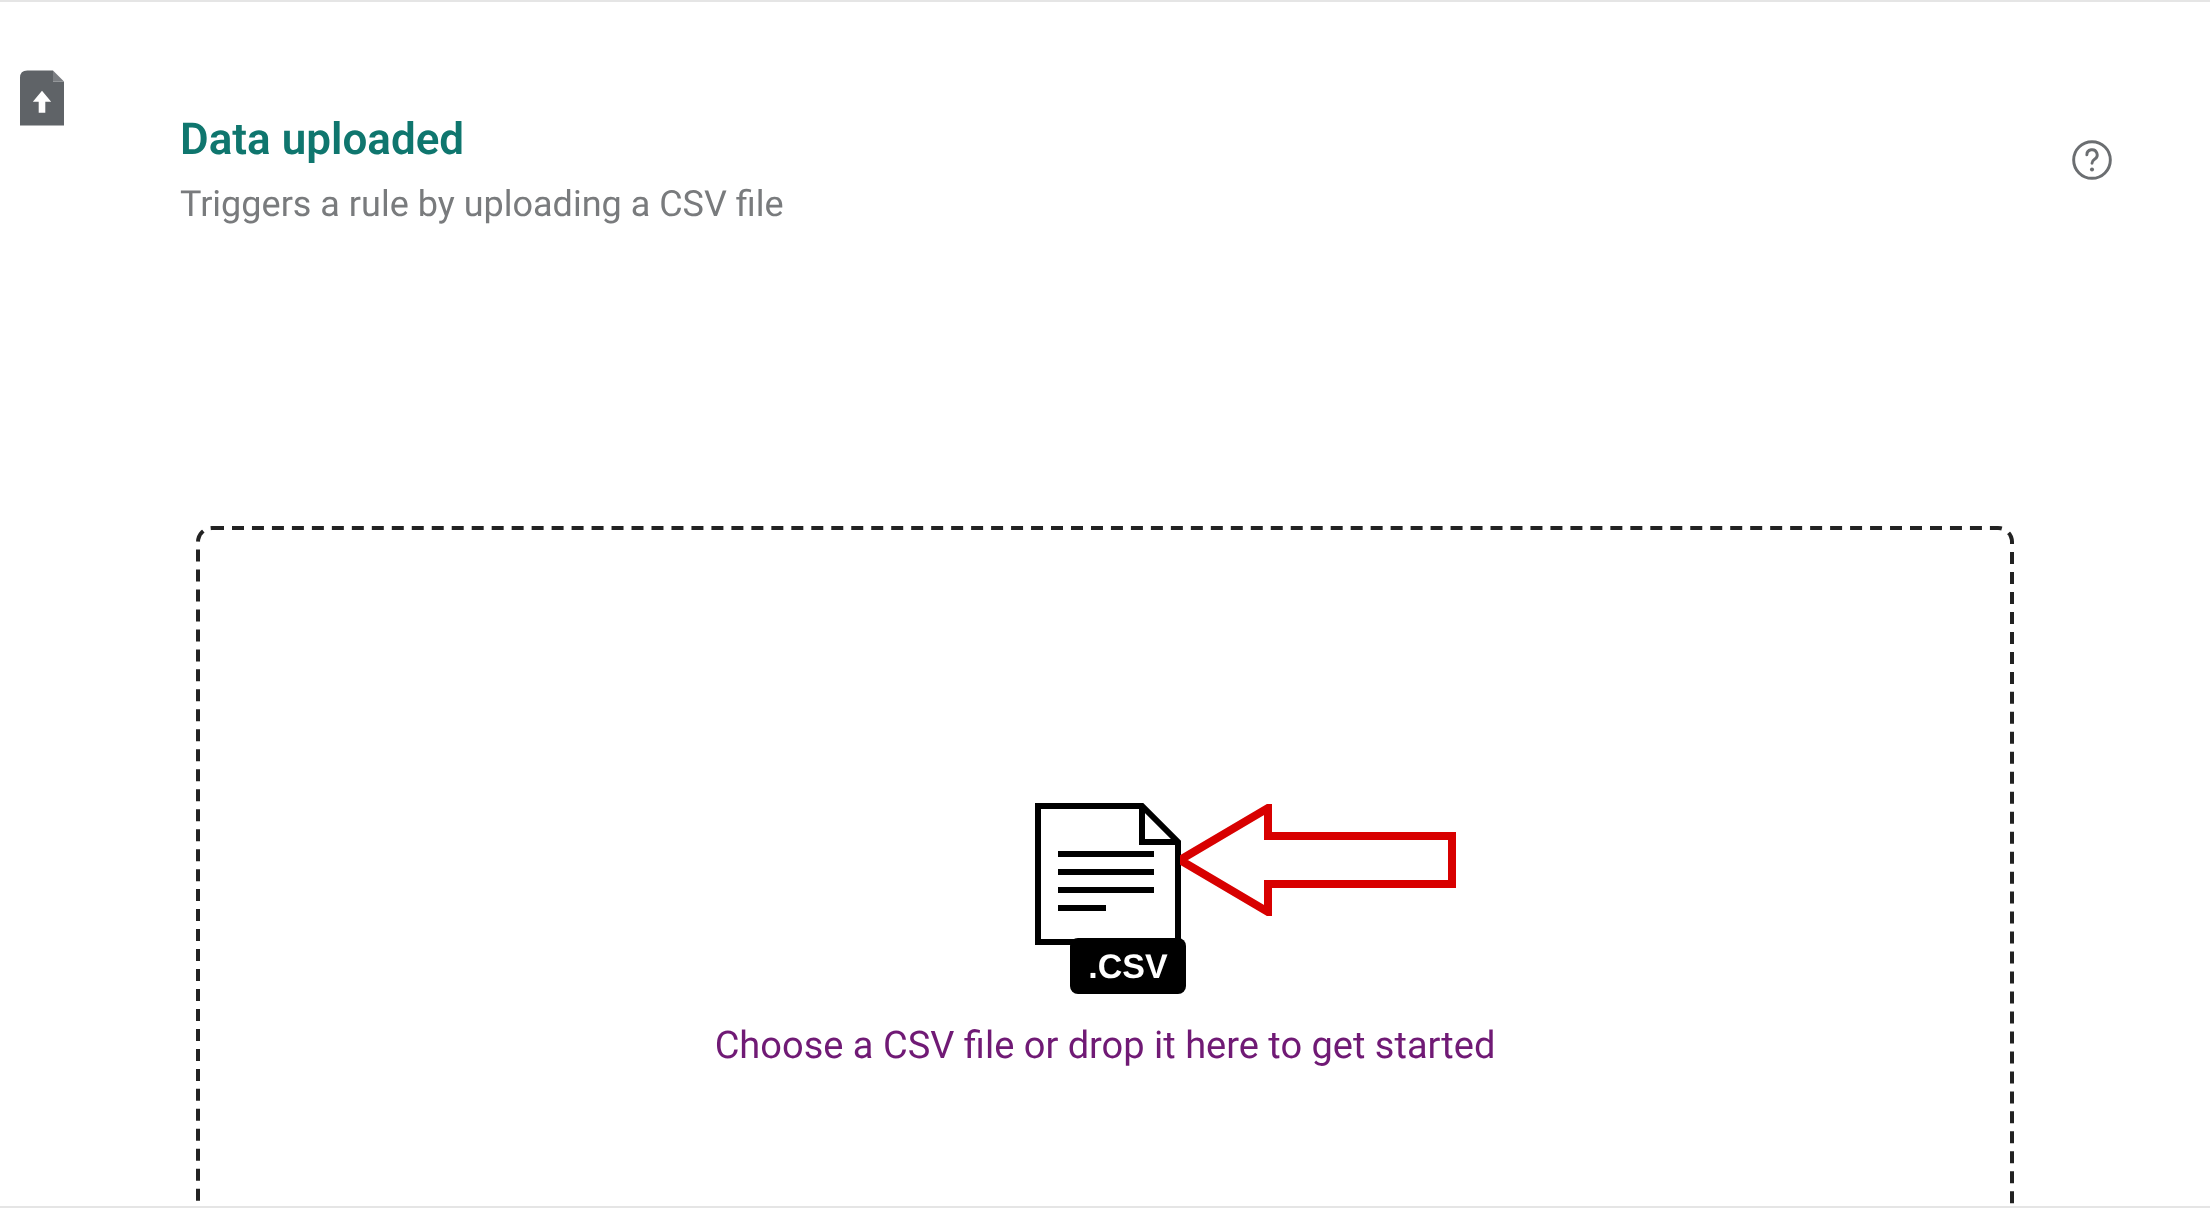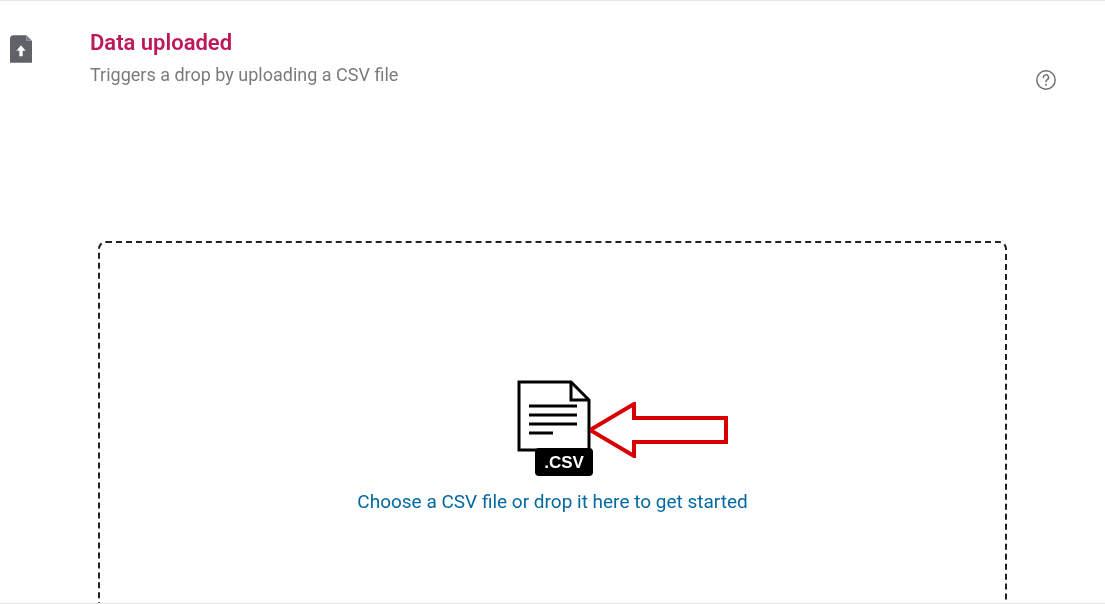--- a/index.html
+++ b/index.html
@@ -29,22 +29,23 @@
       margin-right: 58px;
       flex-shrink: 0;
       fill: #5f6367;
     }
     .header-text {
       flex: 1;
     }
     .title {
       font-size: 22px;
       font-weight: 600;
-      color: #be185d;
+      color: #0f766e;
       line-height: 1.3;
+      margin-top: 28px;
     }
     .subtitle {
       font-size: 18px;
       color: #797b7d;
       margin-top: 6px;
     }
     .help-icon {
       width: 22px;
       height: 22px;
       margin-top: 40px;
@@ -69,21 +70,21 @@
       height: 100px;
       margin-top: 30px;
       text-align: center;
     }
     .csv-icon-wrap svg {
       width: 88px;
       height: 100px;
     }
     .dropzone-text {
       font-size: 19px;
-      color: #0369a1;
+      color: #701a75;
       margin-top: 10px;
       text-align: left;
     }
     .annotation-arrow {
       position: absolute;
       left: 590px;
       top: 401px;
       width: 140px;
       height: 56px;
       pointer-events: none;
@@ -96,21 +97,21 @@
 
   <div class="header-row">
     <svg class="file-upload-icon" viewBox="0 0 24 30">
       <path d="M4 0 L18 0 L24 6 L24 30 L0 30 L0 4 Q0 0 4 0 Z M18 0 L18 6 L24 6 Z" fill="#5f6367"></path>
       <path d="M18 0 L18 6 L24 6 Z" fill="#7b7e82"></path>
       <path d="M12 11 L7 17 L10.2 17 L10.2 23 L13.8 23 L13.8 17 L17 17 Z" fill="#ffffff"></path>
     </svg>
 
     <div class="header-text">
       <div class="title">Data uploaded</div>
-      <div class="subtitle">Triggers a drop by uploading a CSV file</div>
+      <div class="subtitle">Triggers a rule by uploading a CSV file</div>
     </div>
 
     <svg class="help-icon" viewBox="0 0 24 24">
       <circle cx="12" cy="12" r="10" fill="none" stroke="#6b6e71" stroke-width="1.6"></circle>
       <path d="M9.2 9.2 a2.8 2.8 0 1 1 4.2 2.4 c-0.9 0.6 -1.4 1.1 -1.4 2.2" fill="none" stroke="#6b6e71" stroke-width="1.6" stroke-linecap="round"></path>
       <circle cx="12" cy="17.2" r="1.1" fill="#6b6e71"></circle>
     </svg>
   </div>
 
   <div class="dropzone">

